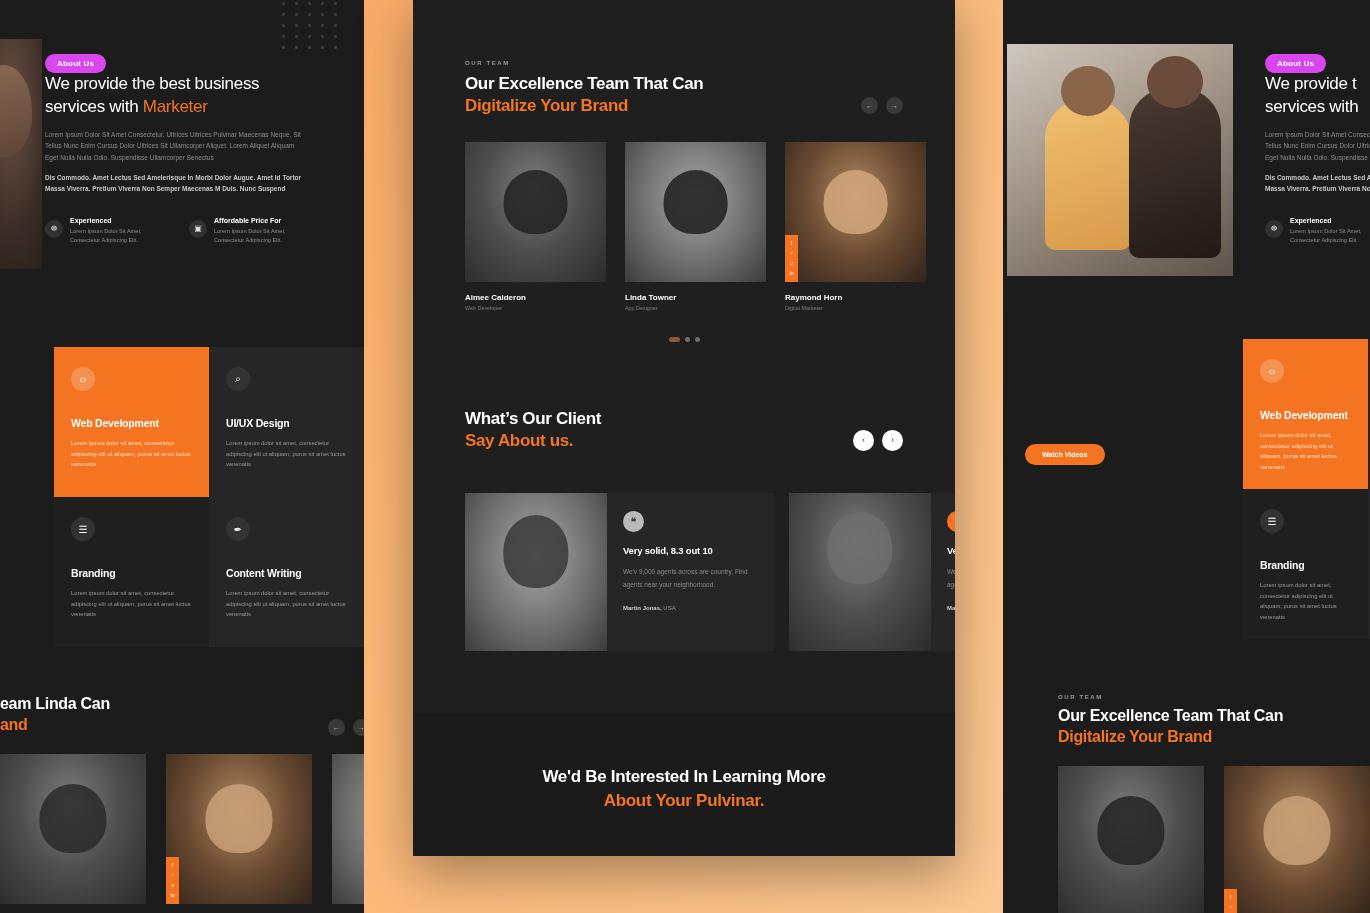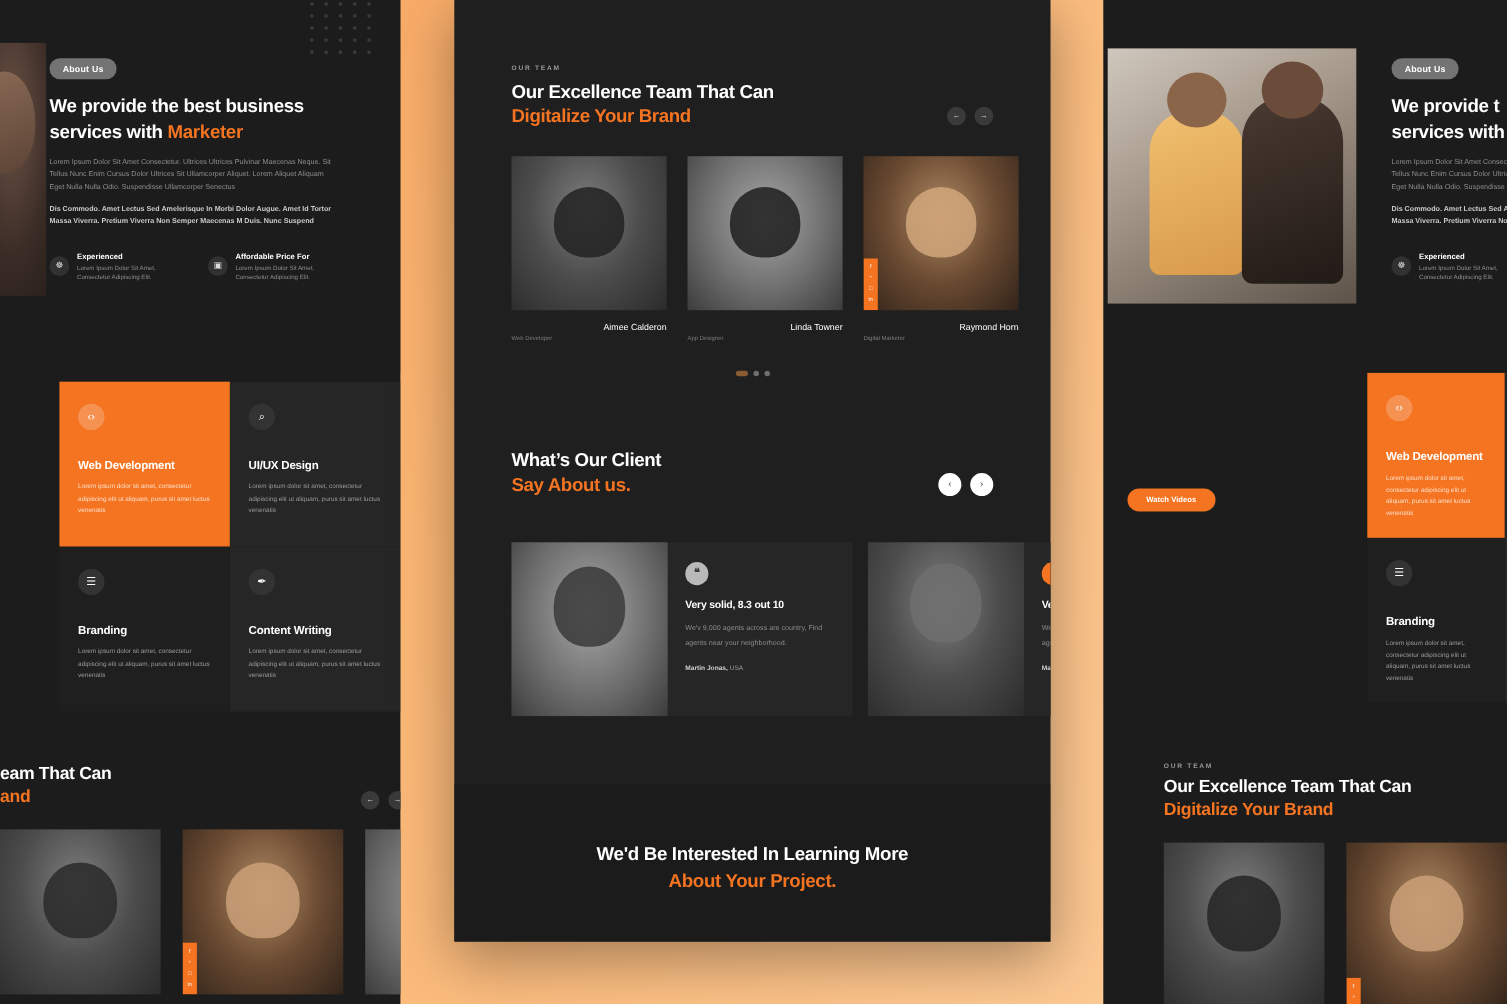--- a/index.html
+++ b/index.html
@@ -23,26 +23,26 @@
   }
   .hero-img:after{
     content:""; position:absolute; left:14px; top:26px; width:56px; height:92px;
     border-radius:50% 50% 46% 46%;
     background:linear-gradient(160deg,#8a6a56,#5c4436);
   }
   .dotgrid { position:absolute; right:20px; top:8px; width:62px; height:48px; }
   .dotgrid i { position:absolute; width:3px; height:3px; background:#3b3b3b; border-radius:1px; }
 
   .badge {
-    display:inline-block; background:#737373; color:#fff;
+    display:inline-block; background:#d946ef; color:#fff;
     font-size:8px; font-weight:bold; padding:5px 12px; border-radius:11px;
     letter-spacing:.2px;
   }
   .hero-body { position:absolute; left:83px; top:58px; width:262px; }
-  .h1 { font-size:17px; font-weight:bold; color:#fff; line-height:1.35; margin-top:14px; letter-spacing:-.3px;}
+  .h1 { font-size:17px; font-weight:normal; color:#fff; line-height:1.35; letter-spacing:-.3px;}
   .h1 .accent { color:#f47421; }
   .p-muted { font-size:6.5px; line-height:1.75; color:#8d8d8d; margin-top:10px; }
   .p-bold { font-size:6.5px; line-height:1.75; color:#c9c9c9; font-weight:bold; margin-top:9px; }
 
   .feat-row { display:flex; gap:26px; margin-top:22px; }
   .feat { display:flex; gap:7px; width:118px; }
   .circ-ico {
     flex:0 0 auto; width:18px; height:18px; border-radius:50%;
     background:#313131; color:#ddd; font-size:8px;
     display:flex; align-items:center; justify-content:center; margin-top:3px;
@@ -94,21 +94,21 @@
   .c-sec { padding:0 52px; }
   .c-team { padding-top:66px; }
   .c-head-row { display:flex; justify-content:space-between; align-items:flex-end; }
   .c-h { font-size:17px; font-weight:bold; color:#fff; line-height:1.32; letter-spacing:-.35px; margin-top:7px; }
   .c-h .accent { color:#f47421; }
 
   .c-tm-row { display:flex; gap:19px; margin-top:24px; }
   .c-tm-card { width:141px; }
   .c-tm-img { width:141px; height:140px; position:relative; overflow:hidden; filter:grayscale(1); }
   .c-tm-img.color { filter:none; }
-  .c-tm-name { font-size:8px; font-weight:normal; color:#fff; margin-top:11px;text-align:right; }
+  .c-tm-name { font-size:8px; font-weight:bold; color:#fff; margin-top:11px; }
   .c-tm-role { font-size:5.4px; color:#7e7e7e; margin-top:3px; }
 
   .dots { display:flex; gap:5px; justify-content:center; margin-top:26px; align-items:center; }
   .dots i { width:5px; height:5px; border-radius:50%; background:#6f6f6f; display:block; }
   .dots i.on { width:11px; border-radius:3px; background:#8a5a33; }
 
   .c-testi { padding-top:66px; }
   .testi-row { display:flex; gap:14px; margin-top:40px; }
   .testi-card { width:310px; height:158px; background:#262626; display:flex; flex:0 0 auto; }
   .testi-photo { width:142px; height:158px; filter:grayscale(1); position:relative; overflow:hidden; }
@@ -232,21 +232,21 @@
     <div class="svc alt">
       <div class="svc-ico">✒</div>
       <div class="svc-t">Content Writing</div>
       <div class="svc-d">Lorem ipsum dolor sit amet, consectetur adipiscing elit ut aliquam, purus sit amet luctus venenatis</div>
     </div>
   </div>
 
   <div class="lt-team">
     <div class="c-head-row">
       <div class="sec-h">
-        <span>eam That Can</span><br>
+        <span>eam Linda Can</span><br>
         <span class="accent">and</span>
       </div>
       <div class="navbtns">
         <div class="navbtn">←</div>
         <div class="navbtn">→</div>
       </div>
     </div>
     <div class="tm-row">
       <div class="tm-card">
         <div class="tm-img ph-a">
@@ -366,21 +366,21 @@
             
           </div>
         </div>
       </div>
     </div>
   </div>
 
   <div class="c-cta">
     <div class="cta-h">
       <span>We'd Be Interested In Learning More</span><br>
-      <span class="accent">About Your Project.</span>
+      <span class="accent">About Your Pulvinar.</span>
     </div>
   </div>
 </div>
 
 <div class="panel" id="panel-right">
 
   <div class="r-hero">
     <div class="r-hero-img">
       <div class="f1"></div>
       <div class="f2"></div>

